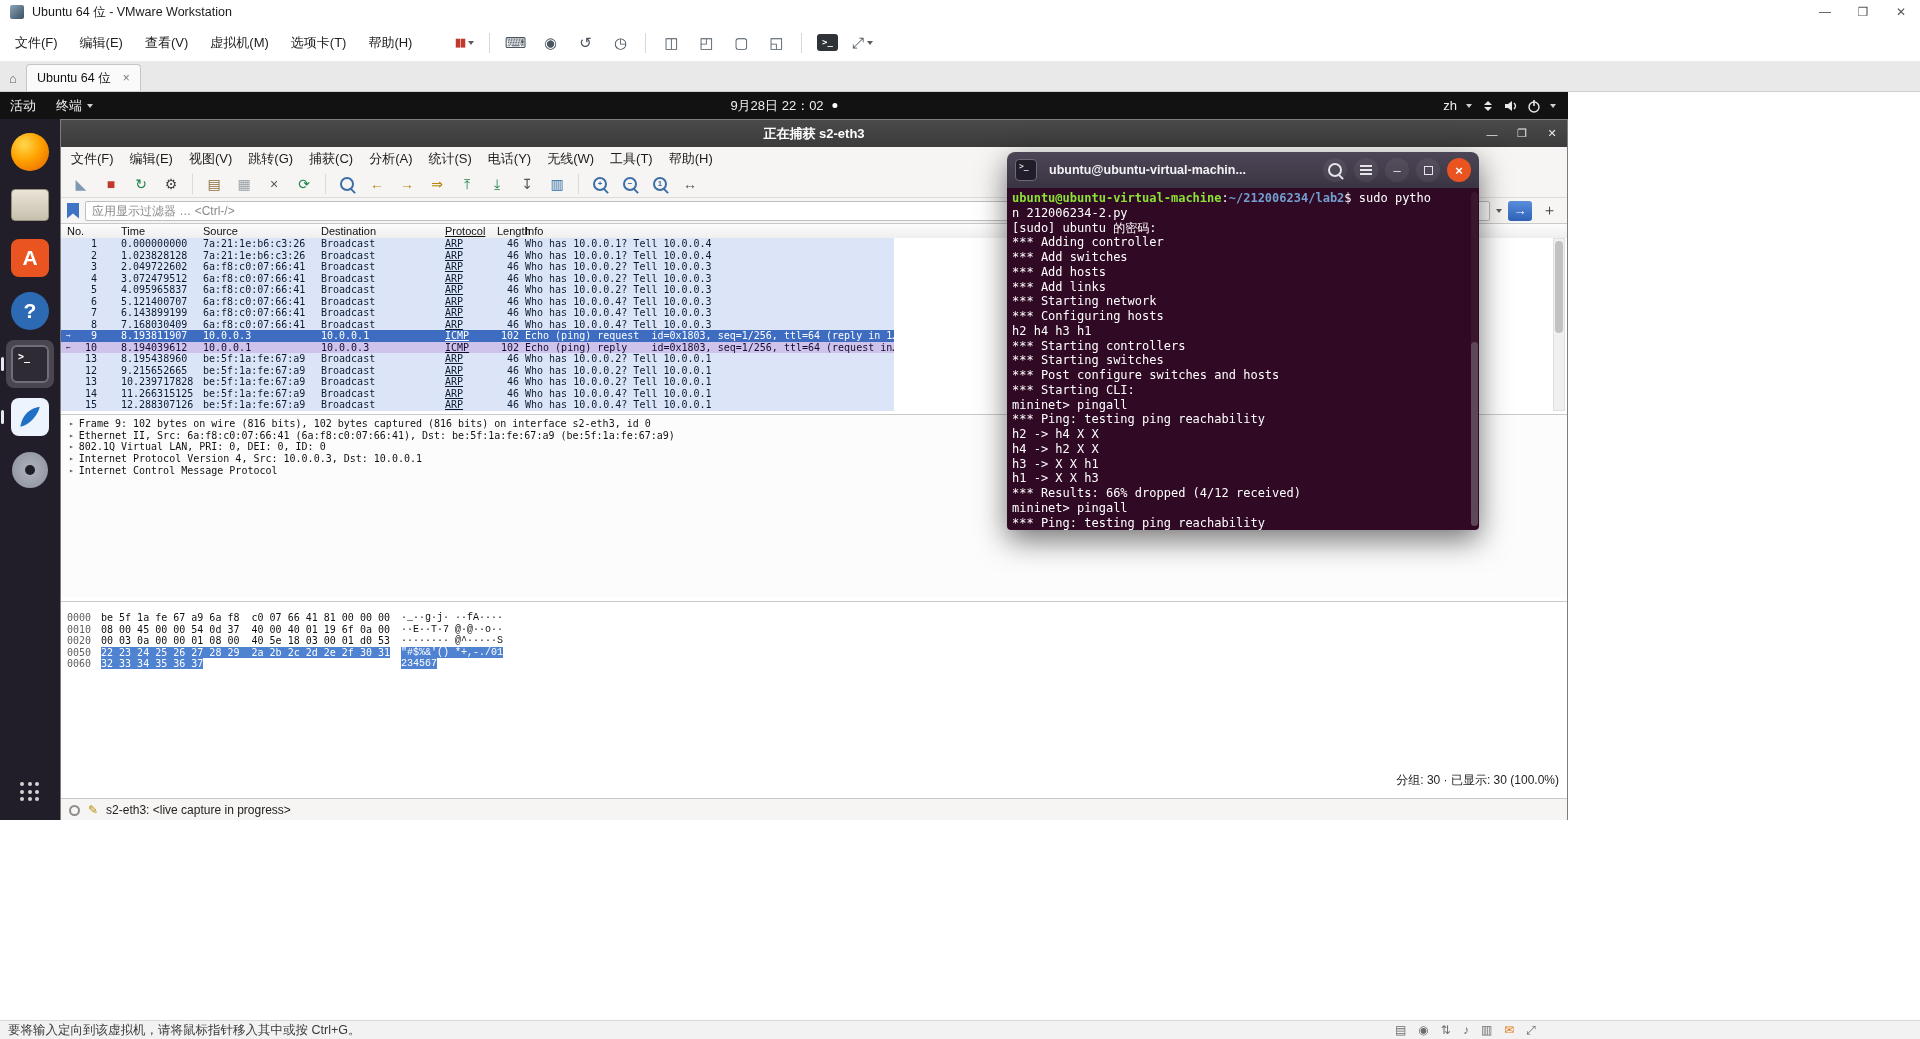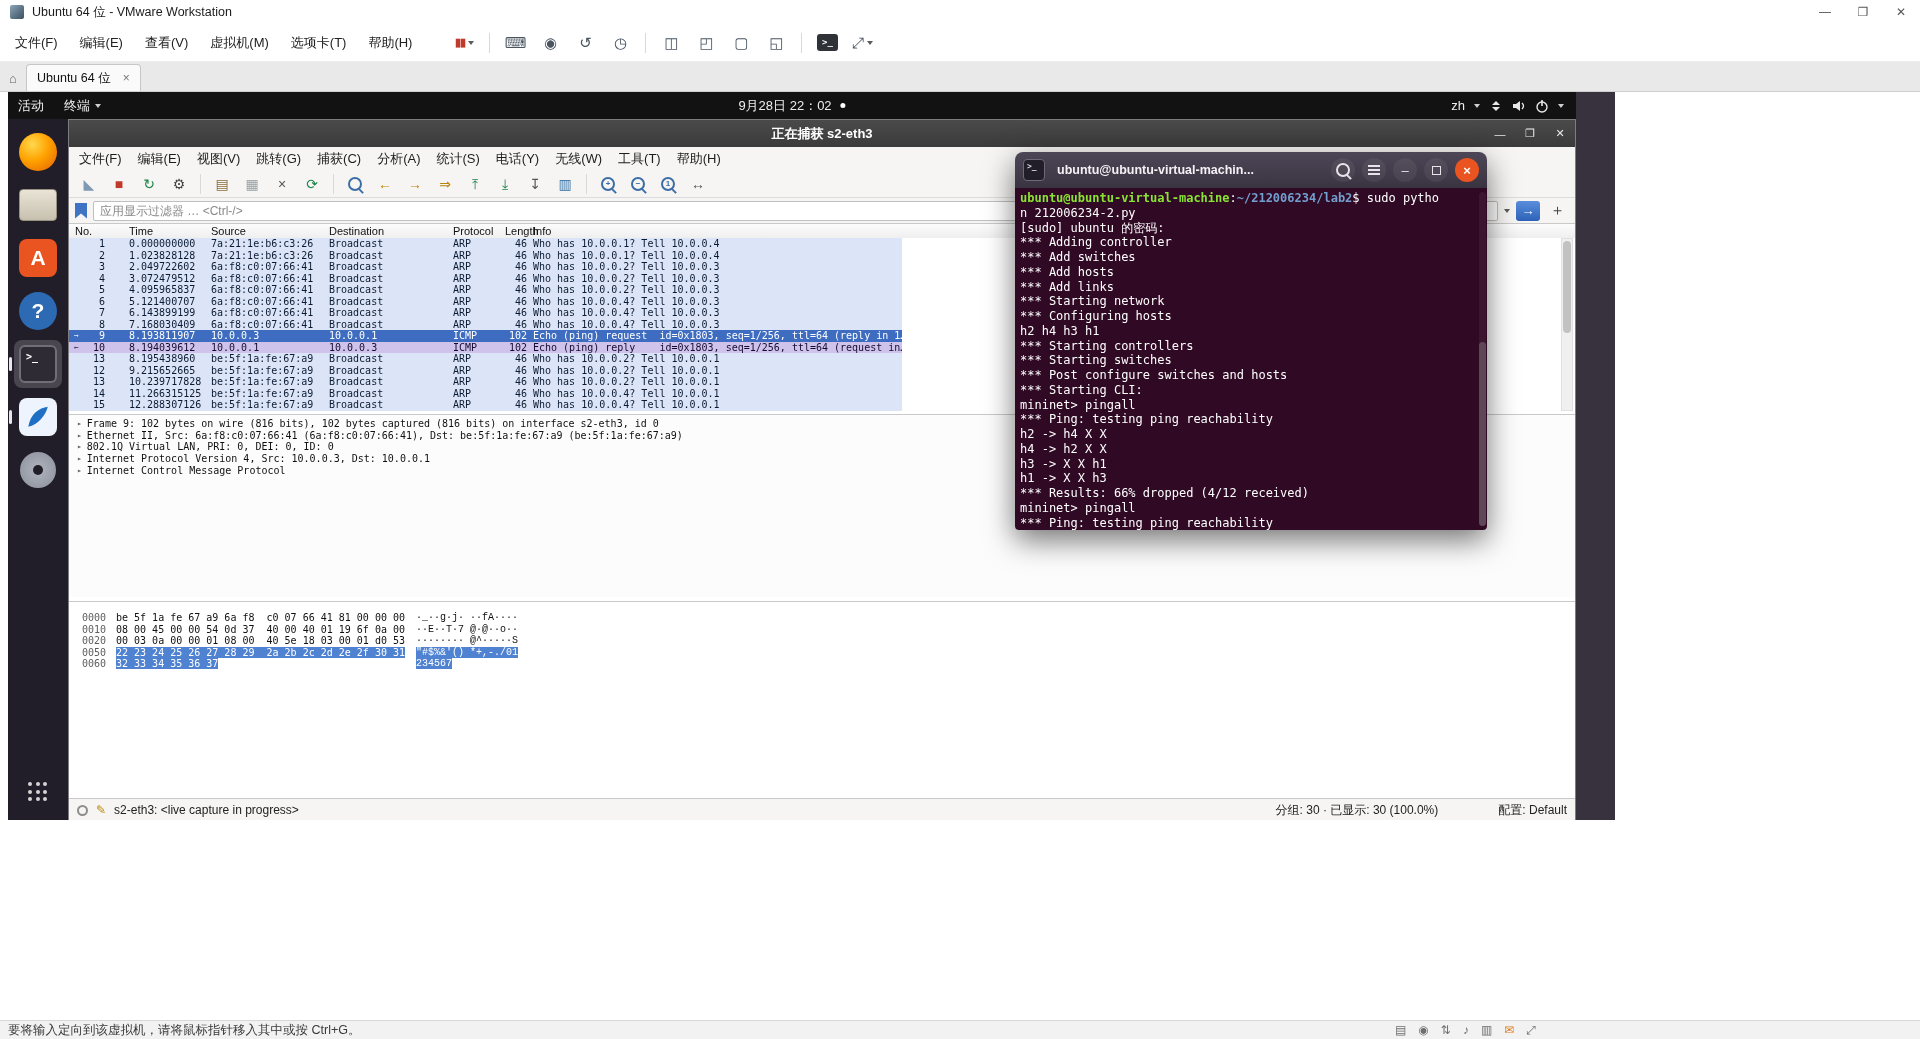--- a/index.html
+++ b/index.html
@@ -27,21 +27,21 @@
     padding:4px 5px;line-height:1;}
   .caret-shape{width:0;height:0;border-left:3.5px solid transparent;border-right:3.5px solid transparent;
     border-top:4px solid #5a5a5a;display:inline-block;}
   #vmw-tabbar{position:absolute;left:0;top:62px;width:1920px;height:30px;background:#e9e9e9;
     border-bottom:1px solid #cfcfcf;display:flex;align-items:flex-end;box-sizing:border-box;}
   .tab-home{width:26px;display:flex;justify-content:center;color:#666;font-size:13px;margin-bottom:5px;}
   .vm-tab{height:26px;background:#fafafa;border:1px solid #c6c6c6;border-bottom:none;
     border-radius:4px 4px 0 0;display:flex;align-items:center;padding:0 10px;font-size:12.5px;color:#111;}
   .vm-tab .tab-close{margin-left:12px;color:#777;font-size:12px;}
   
-  #vm-screen{position:absolute;left:8px;top:92px;width:1568px;height:728px;background:#37323e;overflow:hidden;padding-left:39px;}
+  #vm-screen{position:absolute;left:0;top:92px;width:1568px;height:728px;background:#37323e;overflow:hidden;}
   
   #ub-topbar{position:absolute;left:0;top:0;width:1568px;height:27px;background:#121212;color:#eee;
     display:flex;align-items:center;font-size:13px;}
   .ub-item{padding:0 10px;height:100%;display:flex;align-items:center;gap:5px;}
   #ub-clock{position:absolute;left:50%;transform:translateX(-50%);display:flex;align-items:center;gap:9px;}
   .ub-dot{width:5px;height:5px;border-radius:50%;background:#fff;}
   #ub-right{position:absolute;right:6px;top:0;height:100%;display:flex;align-items:center;gap:9px;padding:0 6px;}
   #ub-topbar .caret-shape{border-top-color:#cfcfcf;}
   
   #dock{position:absolute;left:0;top:27px;width:60px;height:701px;background:rgba(33,30,40,0.97);z-index:5;
@@ -114,50 +114,50 @@
   .pkt-row.icmp{background:var(--icmp-row,#cfc3ec);color:#140c2e;}
   .pkt-row.sel{background:var(--selected-row,#3d6cc0);color:#ffffff;}
   .pc{position:absolute;top:0;white-space:pre;line-height:11.5px;}
   #pkt-header .pc{line-height:14px;}
   .x-mark{left:5px;font-size:8px;opacity:.85;}
   .x-no{left:0;width:36px;text-align:right;}
   .hx-no{left:6px;}
   .x-time{left:60px;}
   .x-src{left:142px;}
   .x-dst{left:260px;}
-  .x-proto{left:384px;}
+  .x-proto{left:384px;text-decoration:underline;}
   .x-len{left:436px;width:22px;text-align:right;}
   .x-info{left:464px;}
   
   .ws-vscroll{position:absolute;right:2px;top:118px;width:12px;height:173px;background:#f0f0f0;
     border:1px solid #e0e0e0;box-sizing:border-box;}
   .ws-vscroll .handle{position:absolute;left:1px;top:2px;width:8px;height:92px;background:#c2c2c2;border-radius:4px;}
   
   #ws-details{position:absolute;left:0;top:294px;width:100%;height:183px;background:#fcfcfc;
     border-top:1px solid #c9c9c9;padding-top:3px;box-sizing:border-box;}
   .det-row{height:11.6px;font:10px "DejaVu Sans Mono",monospace;color:#101010;white-space:pre;
     display:flex;align-items:center;padding-left:8px;}
   .det-arrow{color:#666;font-size:8px;margin-right:5px;}
   
   #ws-hex{position:absolute;left:0;top:481px;width:100%;height:197px;background:#ffffff;
     border-top:1px solid #c9c9c9;padding-top:10px;box-sizing:border-box;}
-  .hex-row{position:relative;height:11.6px;font:10px "DejaVu Sans Mono",monospace;color:#101010;margin-left:7px;}
+  .hex-row{position:relative;height:11.6px;font:10px "DejaVu Sans Mono",monospace;color:#101010;}
   .hx-off{position:absolute;left:6px;color:#5e5e5e;white-space:pre;}
   .hx-hex{position:absolute;left:40px;white-space:pre;}
   .hx-ascii{position:absolute;left:340px;white-space:pre;font-family:Liberation Mono, monospace;}
   .hseg{white-space:pre;}
   .hfield{background:#1d4e9e;color:#fff;}
   .hsel{background:#4f83d1;color:#fff;}
   
   #ws-statusbar{position:absolute;left:0;top:678px;width:100%;height:23px;background:#f6f5f3;
     border-top:1px solid #c9c9c9;display:flex;align-items:center;font-size:12px;color:#222;
     padding:0 8px;box-sizing:border-box;gap:8px;}
   .ws-status-circle{width:11px;height:11px;border-radius:50%;border:2px solid #8d8d8d;box-sizing:border-box;}
   .ws-pencil{color:#b58900;font-size:12px;}
-  #ws-status-right{margin-left:auto;display:flex;gap:60px;}
+  #ws-status-right{margin-left:auto;display:flex;gap:43px;flex-direction:column;}
   
   #term{position:absolute;left:1007px;top:60px;width:472px;height:378px;z-index:50;
     border-radius:8px 8px 4px 4px;box-shadow:0 10px 30px rgba(0,0,0,0.55);overflow:hidden;}
   #term-titlebar{position:absolute;left:0;top:0;width:100%;height:36px;
     background:linear-gradient(#4d4656,#3a3442);display:flex;align-items:center;padding:0 8px;
     box-sizing:border-box;gap:8px;}
   .term-appicon{width:22px;height:22px;border-radius:4px;background:#221e29;border:1px solid #6e6879;
     position:relative;box-sizing:border-box;}
   .term-appicon::after{content:">_";position:absolute;left:3px;top:2px;color:#ddd;
     font:700 8px "DejaVu Sans Mono",monospace;}

